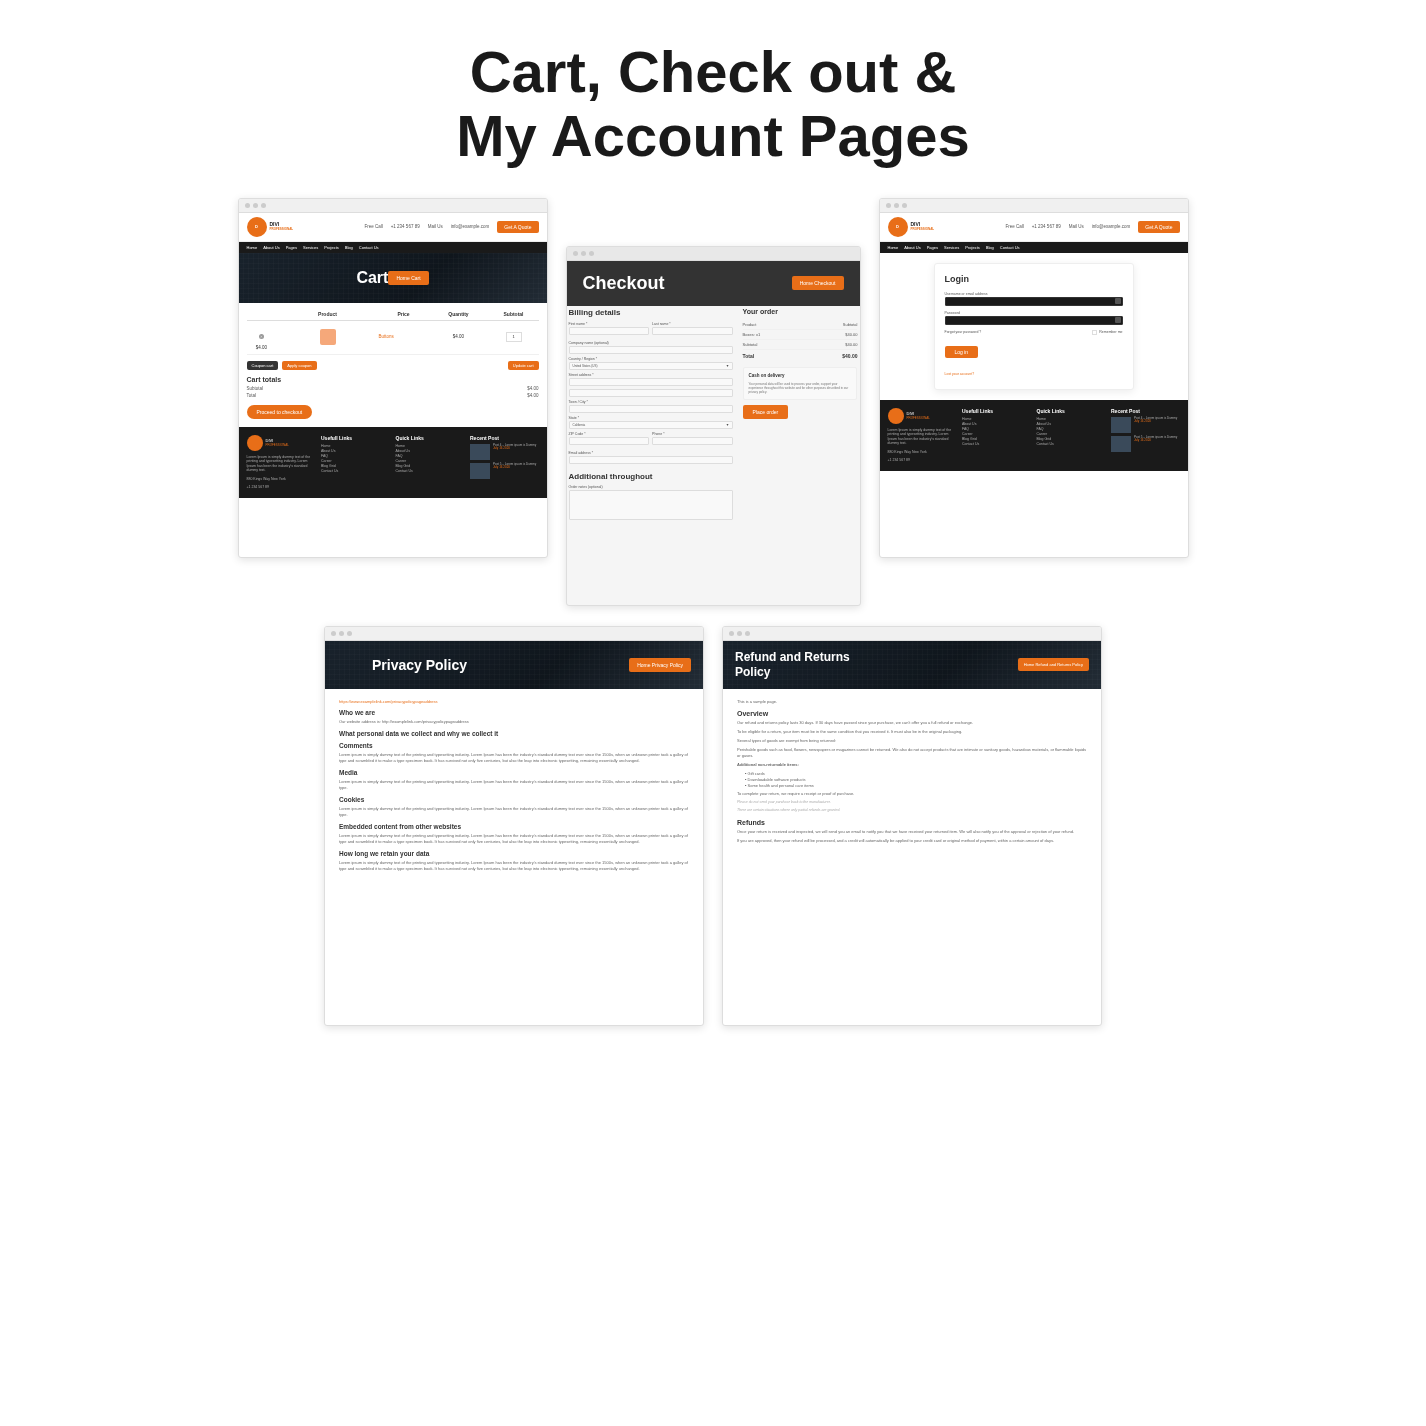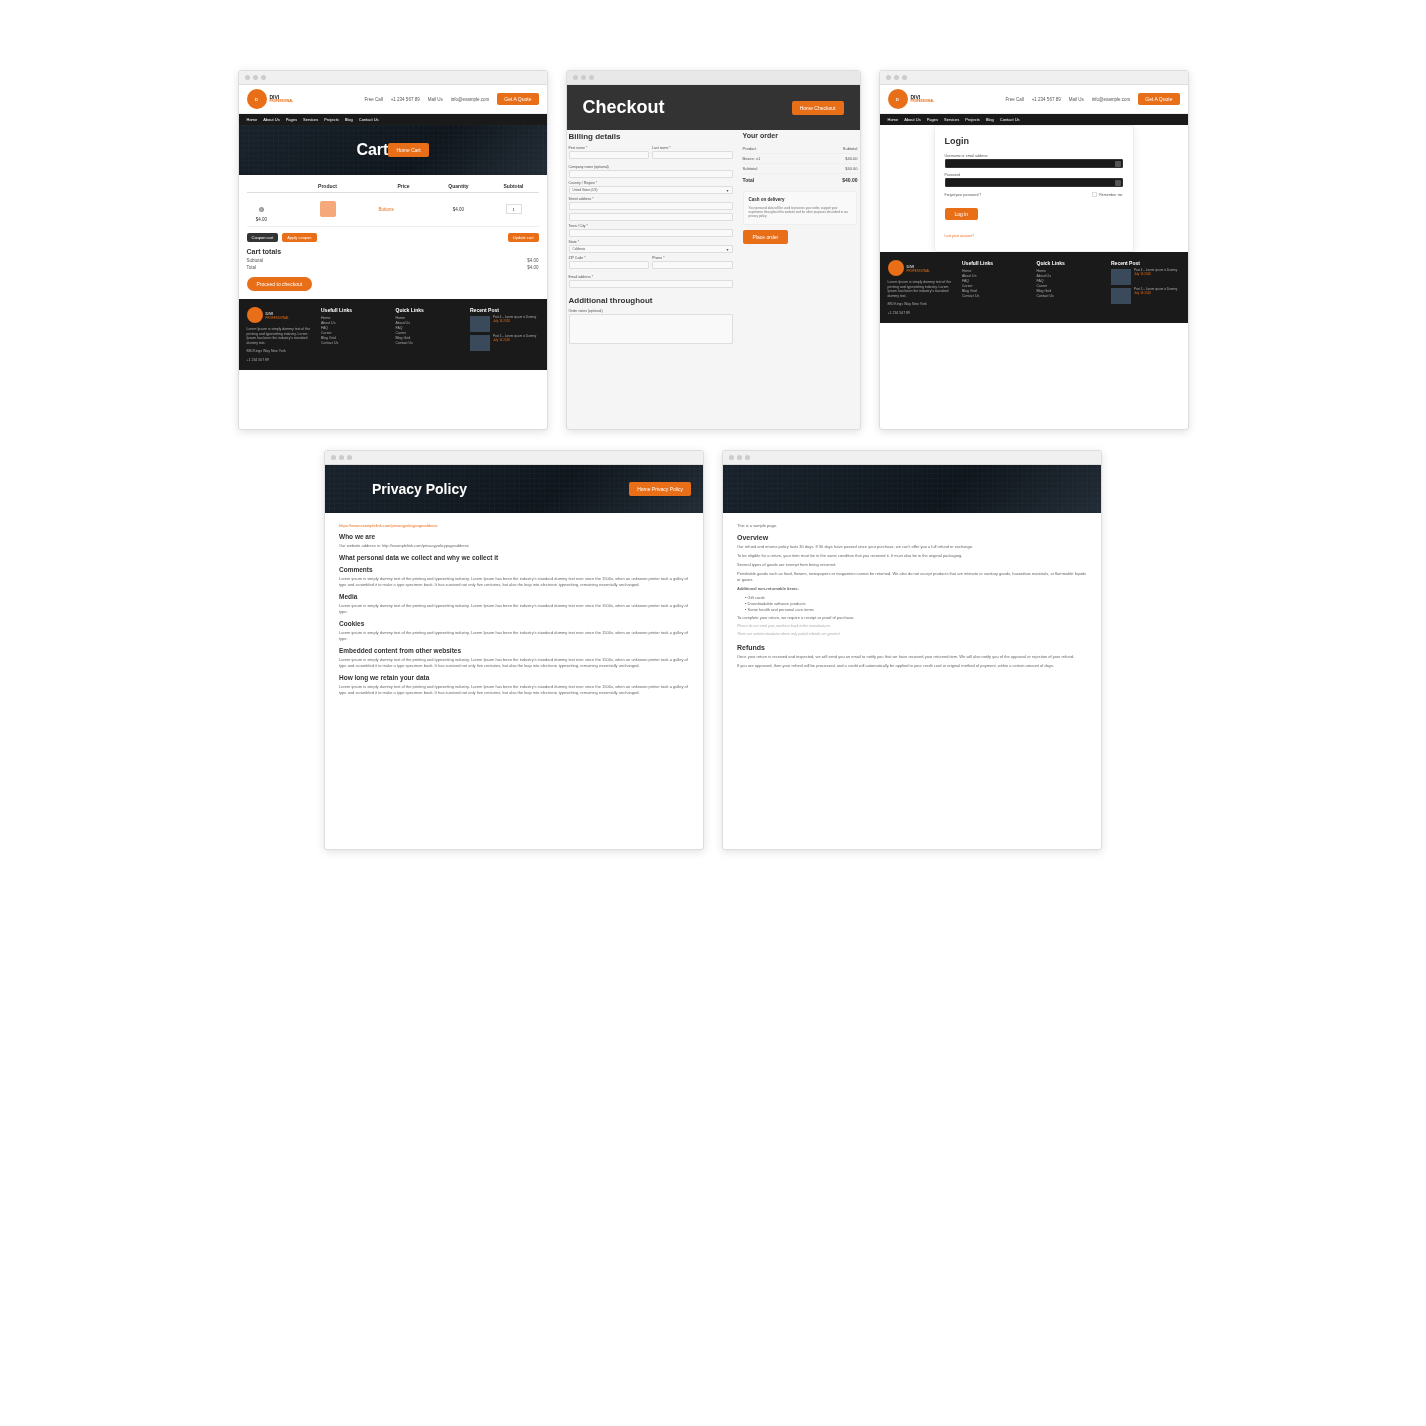--- a/index.html
+++ b/index.html
@@ -70,20 +70,21 @@
     }
 
     .preview-card.small {
       width: 310px;
       height: 360px;
     }
 
     .preview-card.medium {
       width: 295px;
       height: 360px;
+      margin-top: 48px;
     }
 
     .preview-card.large-bottom {
       width: 380px;
       height: 400px;
     }
 
     
     .browser-chrome {
       background: #f0f0f0;
@@ -559,21 +560,21 @@
     .additional-textarea {
       width: 100%;
       height: 30px;
       background: #f9f9f9;
       border: 1px solid #ddd;
       border-radius: 1px;
     }
 
     
     .account-content {
-      padding: 0;
+      padding: 10px;
     }
 
     .login-box {
       background: #fff;
       border: 1px solid #eee;
       border-radius: 3px;
       padding: 10px;
       max-width: 200px;
       margin: 0 auto;
       box-shadow: 0 2px 8px rgba(0,0,0,0.08);
@@ -757,20 +758,24 @@
     .checkout-card .browser-chrome {
       background: #e8e8e8;
     }
   </style>
 </head>
 <body>
 
 <div class="page-container">
 
   <div class="header-section">
+    <div class="main-title">
+      <span>Cart, Check out &amp;</span><br>
+      <span>My Account Pages</span>
+    </div>
   </div>
 
   <div class="preview-grid-top">
 
     <div class="preview-card small">
       <div class="browser-chrome">
         <div class="browser-dot"></div>
         <div class="browser-dot"></div>
         <div class="browser-dot"></div>
       </div>
@@ -1157,20 +1162,24 @@
 
     <div class="preview-card large-bottom">
       <div class="browser-chrome">
         <div class="browser-dot"></div>
         <div class="browser-dot"></div>
         <div class="browser-dot"></div>
       </div>
 
       <div class="privacy-hero industrial-bg-1">
         <div style="position:absolute;inset:0;background:rgba(0,0,0,0.4);"></div>
+        <div style="position:relative;z-index:2;display:flex;align-items:center;justify-content:space-between;width:100%;">
+          <div style="color:#fff;font-size:12px;font-weight:900;font-family:Arial;max-width:150px;line-height:1.2;">Refund and Returns Policy</div>
+          <div style="background:#e86e18;padding:4px 6px;border-radius:2px;color:#fff;font-size:4px;font-family:Arial;">Home   Refund and Returns Policy</div>
+        </div>
       </div>
 
       <div class="refund-content">
         <div class="refund-intro">This is a sample page.</div>
         <div class="refund-section-title">Overview</div>
         <div class="refund-body-text">Our refund and returns policy lasts 30 days. If 30 days have passed since your purchase, we can't offer you a full refund or exchange.</div>
         <div class="refund-body-text">To be eligible for a return, your item must be in the same condition that you received it. It must also be in the original packaging.</div>
         <div class="refund-body-text">Several types of goods are exempt from being returned:</div>
         <div class="refund-body-text">Perishable goods such as food, flowers, newspapers or magazines cannot be returned. We also do not accept products that are intimate or sanitary goods, hazardous materials, or flammable liquids or gases.</div>
         <div class="refund-body-text" style="font-weight:bold;">Additional non-returnable items:</div>

